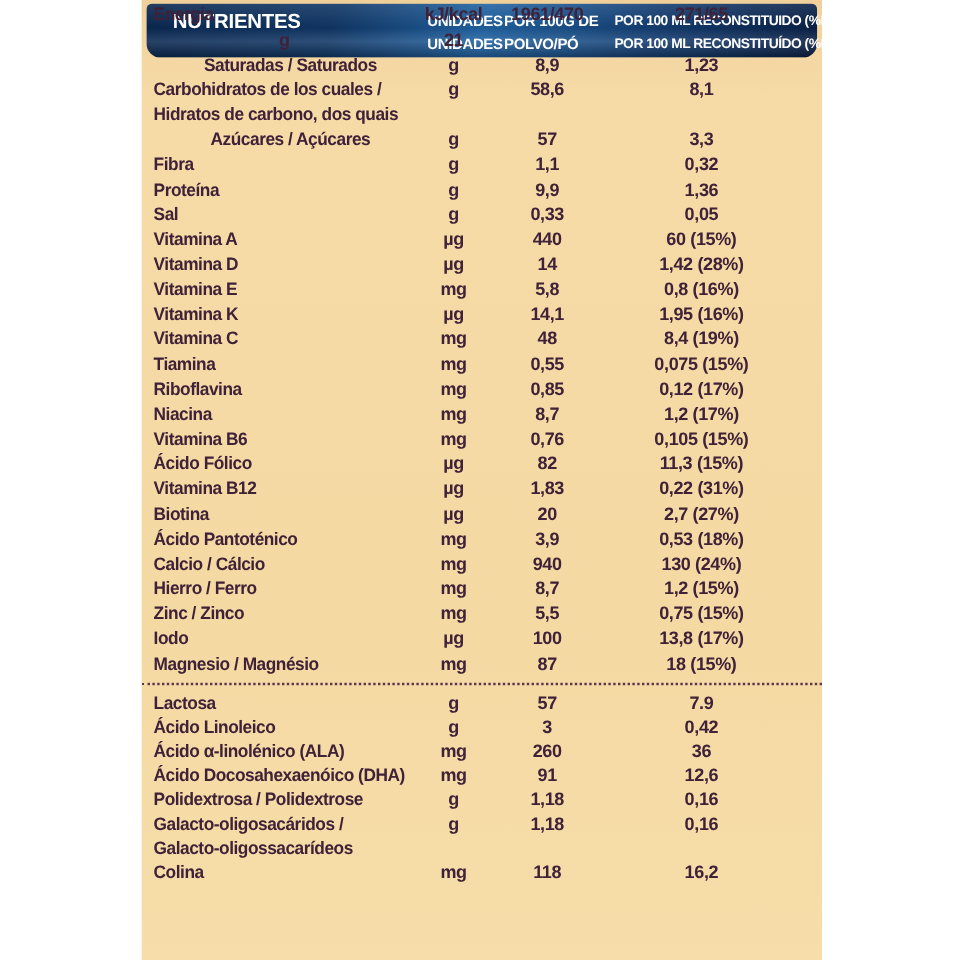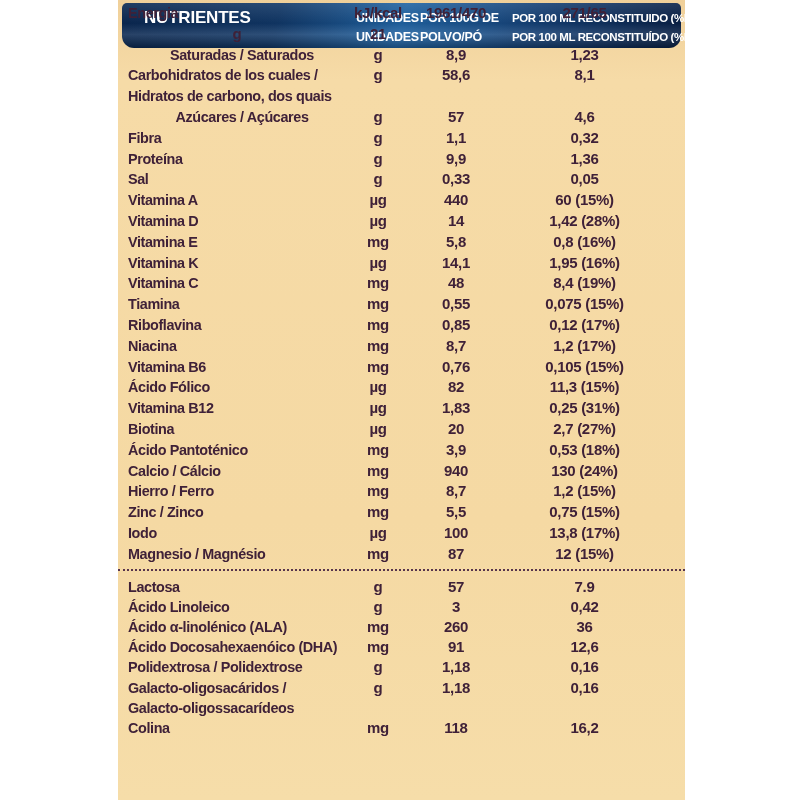--- a/index.html
+++ b/index.html
@@ -108,21 +108,21 @@
         <div class="cell unit">g</div>
         <div class="cell val">58,6</div>
         <div class="cell val">8,1</div>
       </div>
       <div class="row">
         <div class="cell label indent">
           <div class="lab-line">Azúcares / Açúcares</div>
         </div>
         <div class="cell unit">g</div>
         <div class="cell val">57</div>
-        <div class="cell val">4,6</div>
+        <div class="cell val">3,3</div>
       </div>
       <div class="row">
         <div class="cell label">
           <div class="lab-line">Fibra</div>
         </div>
         <div class="cell unit">g</div>
         <div class="cell val">1,1</div>
         <div class="cell val">0,32</div>
       </div>
       <div class="row">
@@ -220,21 +220,21 @@
         <div class="cell unit">µg</div>
         <div class="cell val">82</div>
         <div class="cell val">11,3 (15%)</div>
       </div>
       <div class="row">
         <div class="cell label">
           <div class="lab-line">Vitamina B12</div>
         </div>
         <div class="cell unit">µg</div>
         <div class="cell val">1,83</div>
-        <div class="cell val">0,25 (31%)</div>
+        <div class="cell val">0,22 (31%)</div>
       </div>
       <div class="row">
         <div class="cell label">
           <div class="lab-line">Biotina</div>
         </div>
         <div class="cell unit">µg</div>
         <div class="cell val">20</div>
         <div class="cell val">2,7 (27%)</div>
       </div>
       <div class="row">
@@ -276,21 +276,21 @@
         <div class="cell unit">µg</div>
         <div class="cell val">100</div>
         <div class="cell val">13,8 (17%)</div>
       </div>
       <div class="row">
         <div class="cell label">
           <div class="lab-line">Magnesio / Magnésio</div>
         </div>
         <div class="cell unit">mg</div>
         <div class="cell val">87</div>
-        <div class="cell val">12 (15%)</div>
+        <div class="cell val">18 (15%)</div>
       </div>
     </div>
   <div class="separator"></div>
   <div class="table sec2" id="rows-extra">
       <div class="row">
         <div class="cell label">
           <div class="lab-line">Lactosa</div>
         </div>
         <div class="cell unit">g</div>
         <div class="cell val">57</div>

